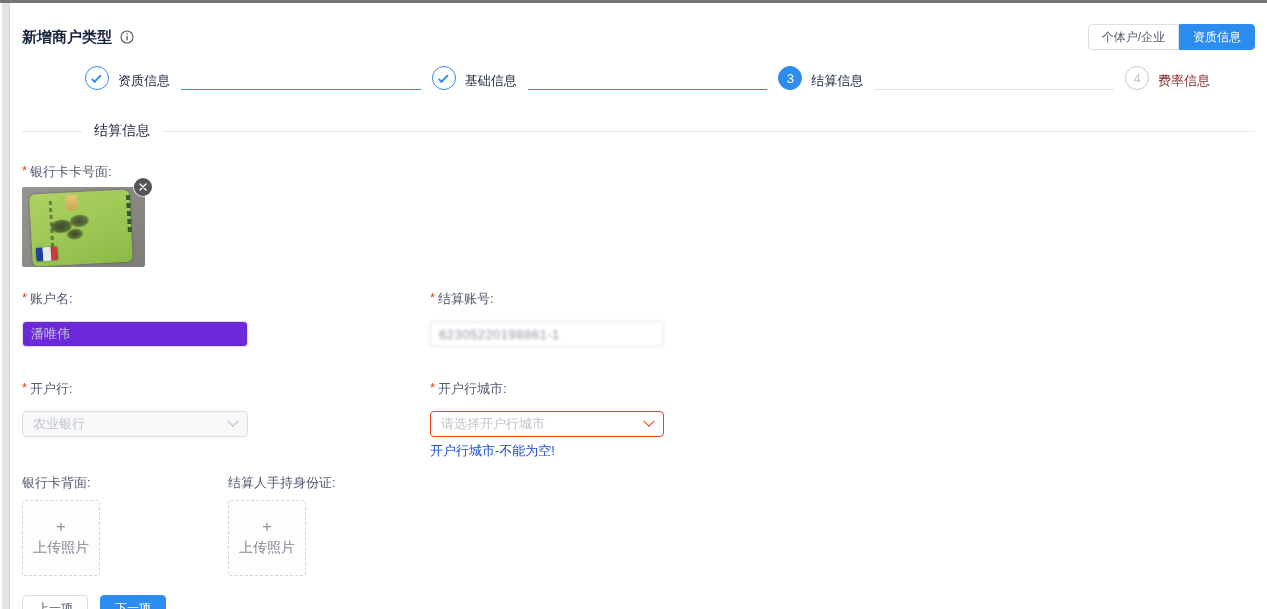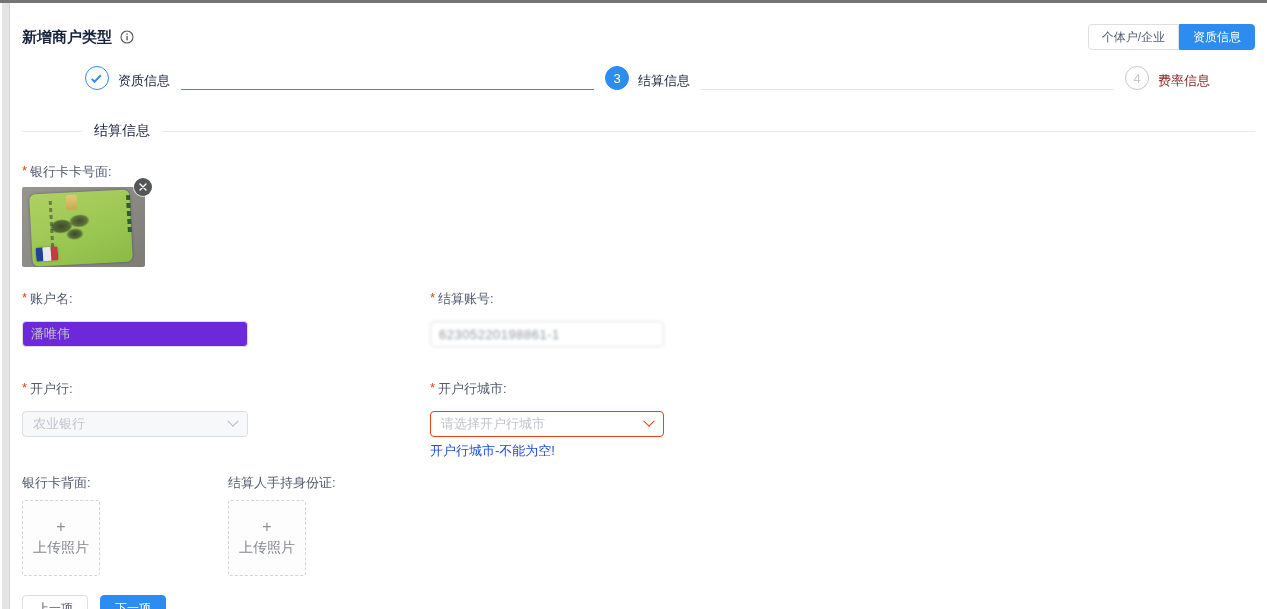--- a/index.html
+++ b/index.html
@@ -116,20 +116,27 @@
     </div>
 
     <div class="steps">
       <div class="step grow finished">
         <span class="step-circle">
             <span class="check-mark"></span>
           </span>
         <span class="step-label">资质信息</span>
         <span class="step-line done"></span>
       </div>
+      <div class="step grow finished">
+        <span class="step-circle">
+            <span class="check-mark"></span>
+          </span>
+        <span class="step-label">基础信息</span>
+        <span class="step-line done"></span>
+      </div>
       <div class="step grow current">
         <span class="step-circle">3</span>
         <span class="step-label">结算信息</span>
         <span class="step-line todo"></span>
       </div>
       <div class="step waiting">
         <span class="step-circle">4</span>
         <span class="step-label">费率信息</span>
       </div>
     </div>

